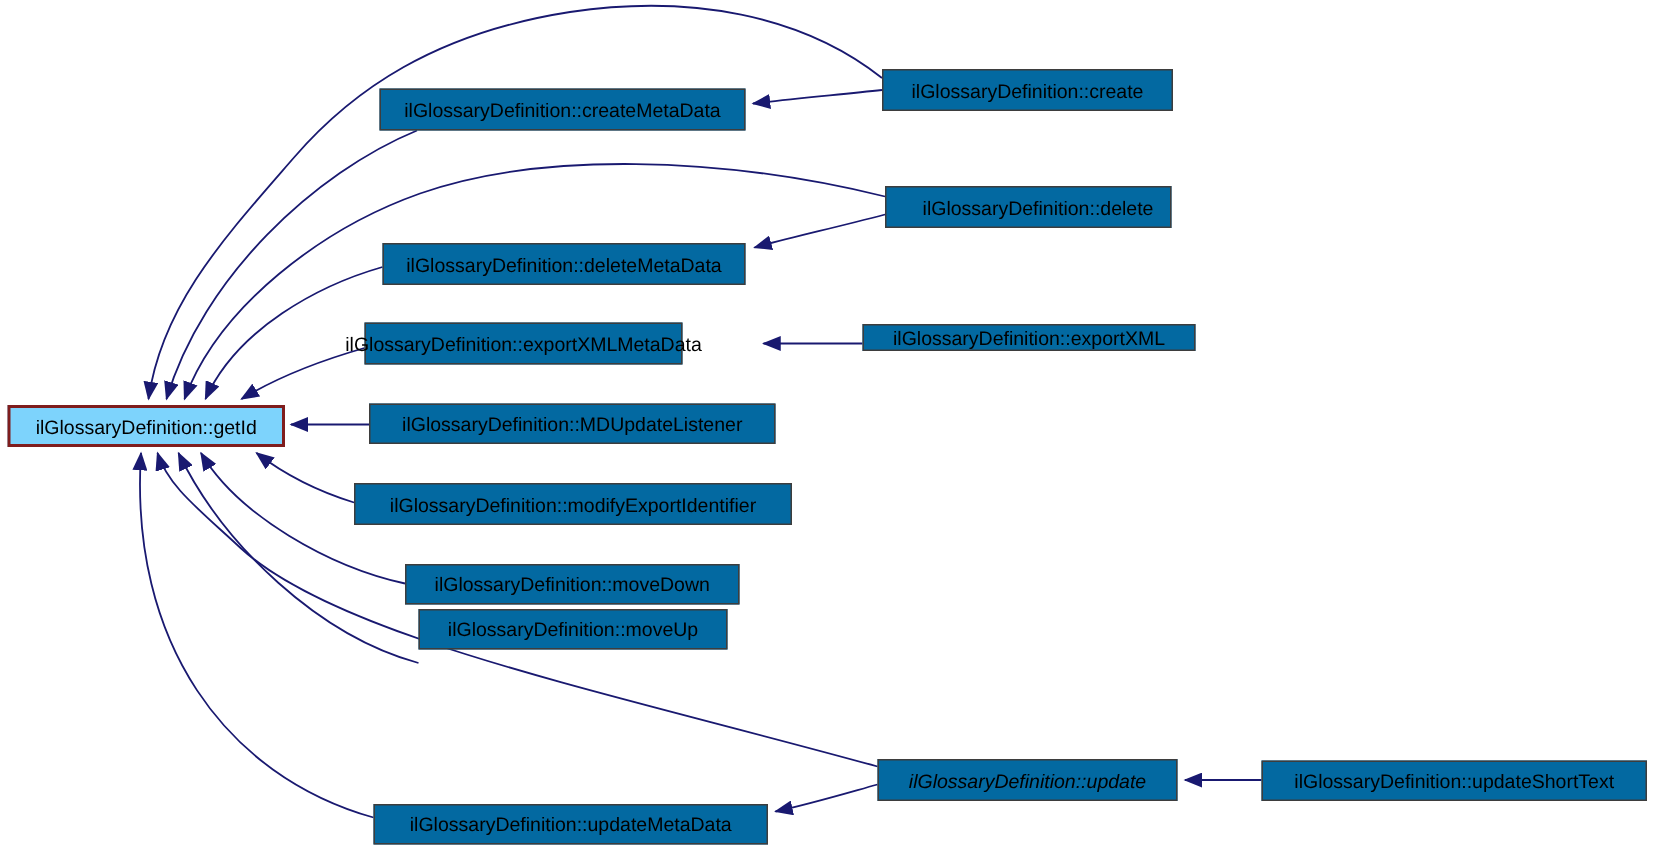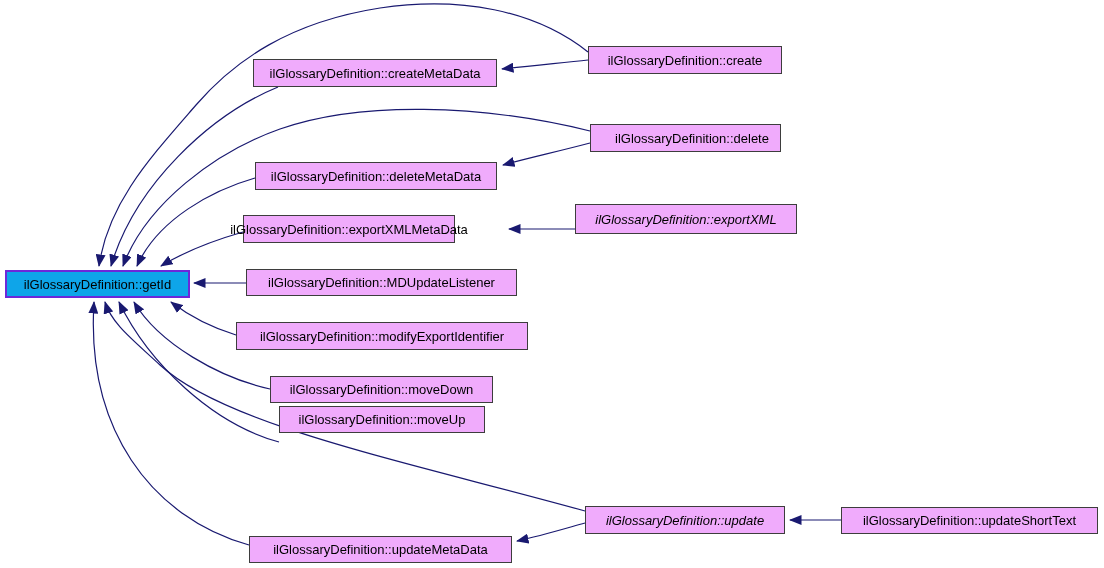--- a/index.html
+++ b/index.html
@@ -17,34 +17,34 @@
   }
   #edges {
     position: absolute;
     left: 0; top: 0;
     width: 1104px;
     height: 568px;
   }
   .node {
     position: absolute;
     box-sizing: border-box;
-    background: #f0abfc;
+    background: #0369a1;
     border: 1.4px solid #3d3d3d;
     display: flex;
     align-items: center;
     justify-content: center;
     font-size: 13px;
     color: #000000;
     white-space: nowrap;
     cursor: pointer;
     z-index: 2;
   }
   .node.highlighted {
-    background: #0ea5e9;
-    border: 2px solid #6d28d9;
+    background: #7dd3fc;
+    border: 2px solid #7f1d1d;
     cursor: default;
   }
   .edge {
     fill: none;
     stroke: #191970;
     stroke-width: 1.2;
   }
 </style>
 </head>
 <body>
@@ -75,21 +75,21 @@
         <path d="M841,520 L790,520" class="edge" stroke="#191970" marker-end="url(#arrowhead)"></path>
       </g>
   </svg>
   <div id="node-layer">
       <div class="node highlighted" style="left: 5px; top: 270px; width: 185px; height: 28px;">ilGlossaryDefinition::getId</div>
       <div class="node" style="left: 253px; top: 59px; width: 244px; height: 28px;">ilGlossaryDefinition::createMetaData</div>
       <div class="node" style="left: 588px; top: 46px; width: 194px; height: 28px;">ilGlossaryDefinition::create</div>
       <div class="node" style="left: 590px; top: 124px; width: 191px; height: 28px; padding-left: 13px;">ilGlossaryDefinition::delete</div>
       <div class="node" style="left: 255px; top: 162px; width: 242px; height: 28px;">ilGlossaryDefinition::deleteMetaData</div>
       <div class="node" style="left: 243px; top: 215px; width: 212px; height: 28px;">ilGlossaryDefinition::exportXMLMetaData</div>
-      <div class="node" style="left: 575px; top: 204px; width: 222px; height: 30px; font-style: italic;">ilGlossaryDefinition::exportXML</div>
+      <div class="node" style="left: 575px; top: 216px; width: 222px; height: 18px;">ilGlossaryDefinition::exportXML</div>
       <div class="node" style="left: 246px; top: 269px; width: 271px; height: 27px;">ilGlossaryDefinition::MDUpdateListener</div>
       <div class="node" style="left: 236px; top: 322px; width: 292px; height: 28px;">ilGlossaryDefinition::modifyExportIdentifier</div>
       <div class="node" style="left: 270px; top: 376px; width: 223px; height: 27px;">ilGlossaryDefinition::moveDown</div>
       <div class="node" style="left: 279px; top: 406px; width: 206px; height: 27px;">ilGlossaryDefinition::moveUp</div>
       <div class="node" style="left: 585px; top: 506px; width: 200px; height: 28px; font-style: italic;">ilGlossaryDefinition::update</div>
       <div class="node" style="left: 841px; top: 507px; width: 257px; height: 27px;">ilGlossaryDefinition::updateShortText</div>
       <div class="node" style="left: 249px; top: 536px; width: 263px; height: 27px;">ilGlossaryDefinition::updateMetaData</div>
     </div>
 </div>
 

